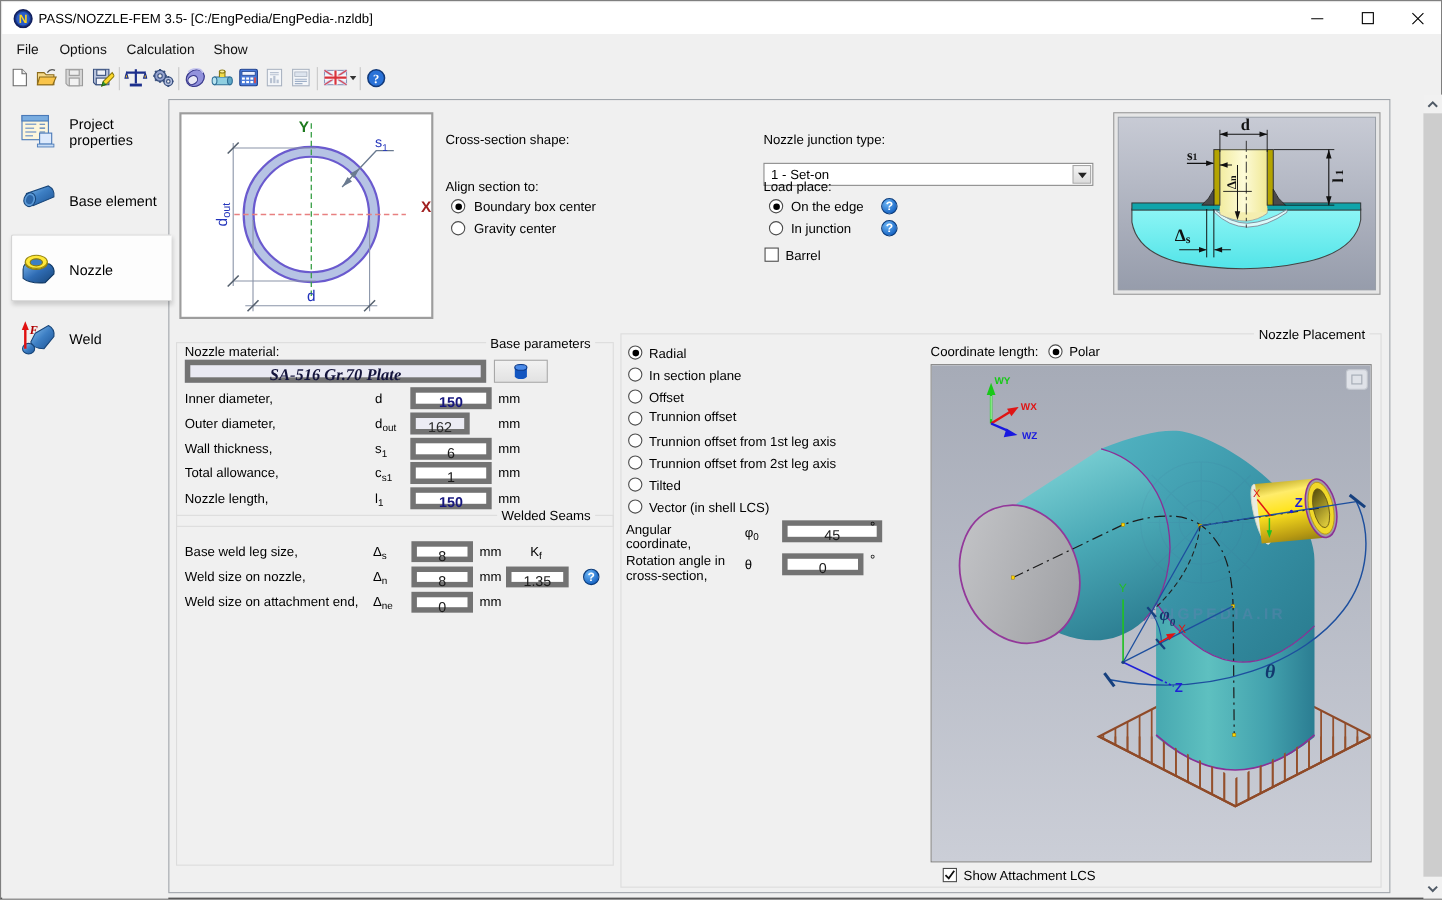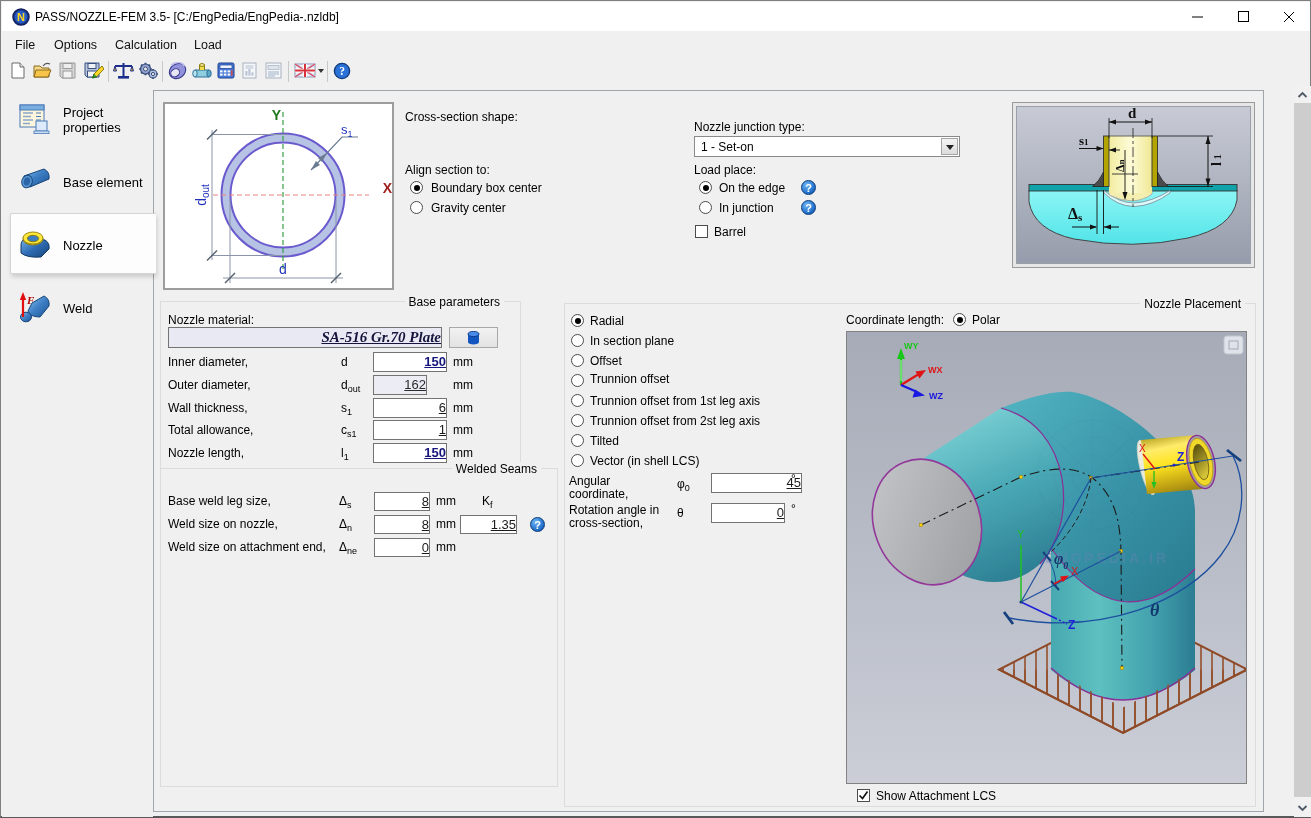--- a/index.html
+++ b/index.html
@@ -40,22 +40,22 @@
 .radio { position:absolute; width:13px; height:13px; border:1px solid #4c4c4c; border-radius:50%; background:#fff; }
 .radio.sel:after { content:""; position:absolute; left:2.5px; top:2.5px; width:6px; height:6px; border-radius:50%; background:#000; }
 .check { position:absolute; width:13px; height:13px; border:1px solid #4c4c4c; background:#fff; }
 .helpi { position:absolute; width:15px; height:15px; border-radius:50%;
   background:radial-gradient(circle at 35% 30%, #6cb6f5, #1e6bc8 70%, #0a3f86);
   border:1px solid #083a7a; }
 .helpi:after { content:"?"; position:absolute; left:0; top:0.5px; width:13px; text-align:center;
   font-size:11px; font-weight:bold; color:#fff; }
 .groupbox { position:absolute; border:1px solid #dcdcdc; }
 .gtitle { position:absolute; top:-7px; font-size:12px; color:#000; background:#f0f0f0; padding:0 4px; }
-.field { position:absolute; background:#fff; border:1px solid #737373; font-size:13px; color:#1a1a1a;
-  text-align:right;text-decoration:underline; }
+.field { position:absolute; background:#fff; border:5px solid #737373; font-size:13px; color:#1a1a1a;
+  text-align:center; }
 .field.ro { background:#ececf4; color:#2b2b2b; }
 .field.bld { font-weight:bold; color:#16167e; }
 .sym { position:absolute; font-size:12px; color:#000; }
 sub { font-size:9px; vertical-align:-3px; }
 
 #vscroll { position:absolute; left:1293px; top:85px; width:17px; height:731px; background:#f1f1f1; }
 #vthumb { position:absolute; left:0; top:17px; width:17px; height:694px; background:#cdcdcd; }
 .sarrow { position:absolute; left:3px; width:11px; height:8px; }
 </style>
 </head>
@@ -75,21 +75,21 @@
         <rect x="18.5" y="9.5" width="10" height="10" fill="none" stroke="#000" stroke-width="1"></rect>
       </svg>
     <svg class="winbtn" style="left:1264px" width="46" height="29">
         <path d="M18 10 L28 20 M28 10 L18 20" stroke="#000" stroke-width="1" fill="none"></path>
       </svg>
   </div>
   <div id="menubar">
     <span style="left:13px">File</span>
     <span style="left:52px">Options</span>
     <span style="left:113px">Calculation</span>
-    <span style="left:192px">Load</span>
+    <span style="left:192px">Show</span>
   </div>
   <div id="toolbar">
 
     <svg style="left:8px" width="16" height="17" viewBox="0 0 16 17">
       <path d="M2 1 L10 1 L14 5 L14 16 L2 16 Z" fill="#fff" stroke="#6a6a6a"></path>
       <path d="M10 1 L10 5 L14 5" fill="#e8e8e8" stroke="#6a6a6a"></path>
     </svg>
 
     <svg style="left:31px" width="19" height="17" viewBox="0 0 19 17">
       <path d="M1 4 L7 4 L9 6 L16 6 L16 15 L1 15 Z" fill="#f5d98a" stroke="#8a6a1a"></path>
@@ -295,29 +295,29 @@
           <line x1="171" y1="96" x2="171" y2="179"></line>
           <line x1="58" y1="174" x2="178" y2="174"></line>
         </g>
         <g stroke="#55606e" stroke-width="1.4">
           <line x1="60" y1="179" x2="70" y2="169"></line>
           <line x1="166" y1="179" x2="176" y2="169"></line>
         </g>
         <text x="118" y="170" font-size="14" fill="#2233bb" font-family="Liberation Sans" text-anchor="middle">d</text>
       </svg>
     </div>
-    <div class="lab" style="left:251px;top:19px">Cross-section shape:</div>
+    <div class="lab" style="left:251px;top:29px">Cross-section shape:</div>
     <div class="lab" style="left:251px;top:72px">Align section to:</div>
     <div class="radio sel" style="left:256px;top:90px"></div>
     <div class="lab" style="left:277px;top:90px">Boundary box center</div>
     <div class="radio" style="left:256px;top:110px"></div>
     <div class="lab" style="left:277px;top:110px">Gravity center</div>
 
     <div class="lab" style="left:540px;top:29px">Nozzle junction type:</div>
-    <div class="combo" style="left:540px;top:45px;width:266px">
+    <div class="combo" style="left:540px;top:57px;width:300px">
         <span class="ctext">1 - Set-on</span>
         <span class="cbtn"></span>
       </div>
     <div class="lab" style="left:540px;top:72px">Load place:</div>
     <div class="radio sel" style="left:545px;top:90px"></div>
     <div class="lab" style="left:565px;top:90px">On the edge</div>
     <div class="helpi" style="left:647px;top:89px"></div>
     <div class="radio" style="left:545px;top:110px"></div>
     <div class="lab" style="left:565px;top:110px">In junction</div>
     <div class="helpi" style="left:647px;top:109px"></div>
@@ -391,21 +391,21 @@
         <text x="52" y="113" font-size="16" font-weight="bold" font-family="Liberation Serif" fill="#111">Δ<tspan font-size="11" dy="2">s</tspan></text>
         <line x1="81" y1="84" x2="81" y2="128" stroke="#111" stroke-width="0.9"></line>
         <line x1="87.5" y1="84" x2="87.5" y2="128" stroke="#111" stroke-width="0.9"></line>
         <line x1="56" y1="121" x2="80" y2="121" stroke="#111" stroke-width="1"></line>
         <path d="M81 121 L74 118.5 L74 123.5 Z" fill="#111"></path>
         <line x1="88" y1="121" x2="103" y2="121" stroke="#111" stroke-width="1"></line>
         <path d="M88 121 L95 118.5 L95 123.5 Z" fill="#111"></path>
       </svg>
     </div>
 
-    <div class="groupbox" style="left:6px;top:210px;width:361px;height:168px">
+    <div class="groupbox" style="left:6px;top:220px;width:398px;height:168px">
       <span class="gtitle" style="right:16px">Base parameters</span>
     </div>
     <div class="lab" style="left:14px;top:222px">Nozzle material:</div>
     <div class="field" style="left:14px;top:236px;width:274px;height:21px;background:#e9e9f3;font-family:'Liberation Serif',serif;font-weight:bold;font-style:italic;font-size:15px;color:#14143c;line-height:19px">SA-516 Gr.70 Plate</div>
     <div style="position:absolute;left:295px;top:236px;width:49px;height:21px;background:linear-gradient(#f2f2f2,#e2e2e2);border:1px solid #a8a8a8">
       <svg style="position:absolute;left:17px;top:3px" width="13" height="14" viewBox="0 0 13 14">
         <path d="M1 3 L1 11 A5.5 2.6 0 0 0 12 11 L12 3" fill="#1255c0"></path>
         <ellipse cx="6.5" cy="3" rx="5.5" ry="2.6" fill="#4a8ae8" stroke="#0c3a8a"></ellipse>
       </svg>
     </div>

